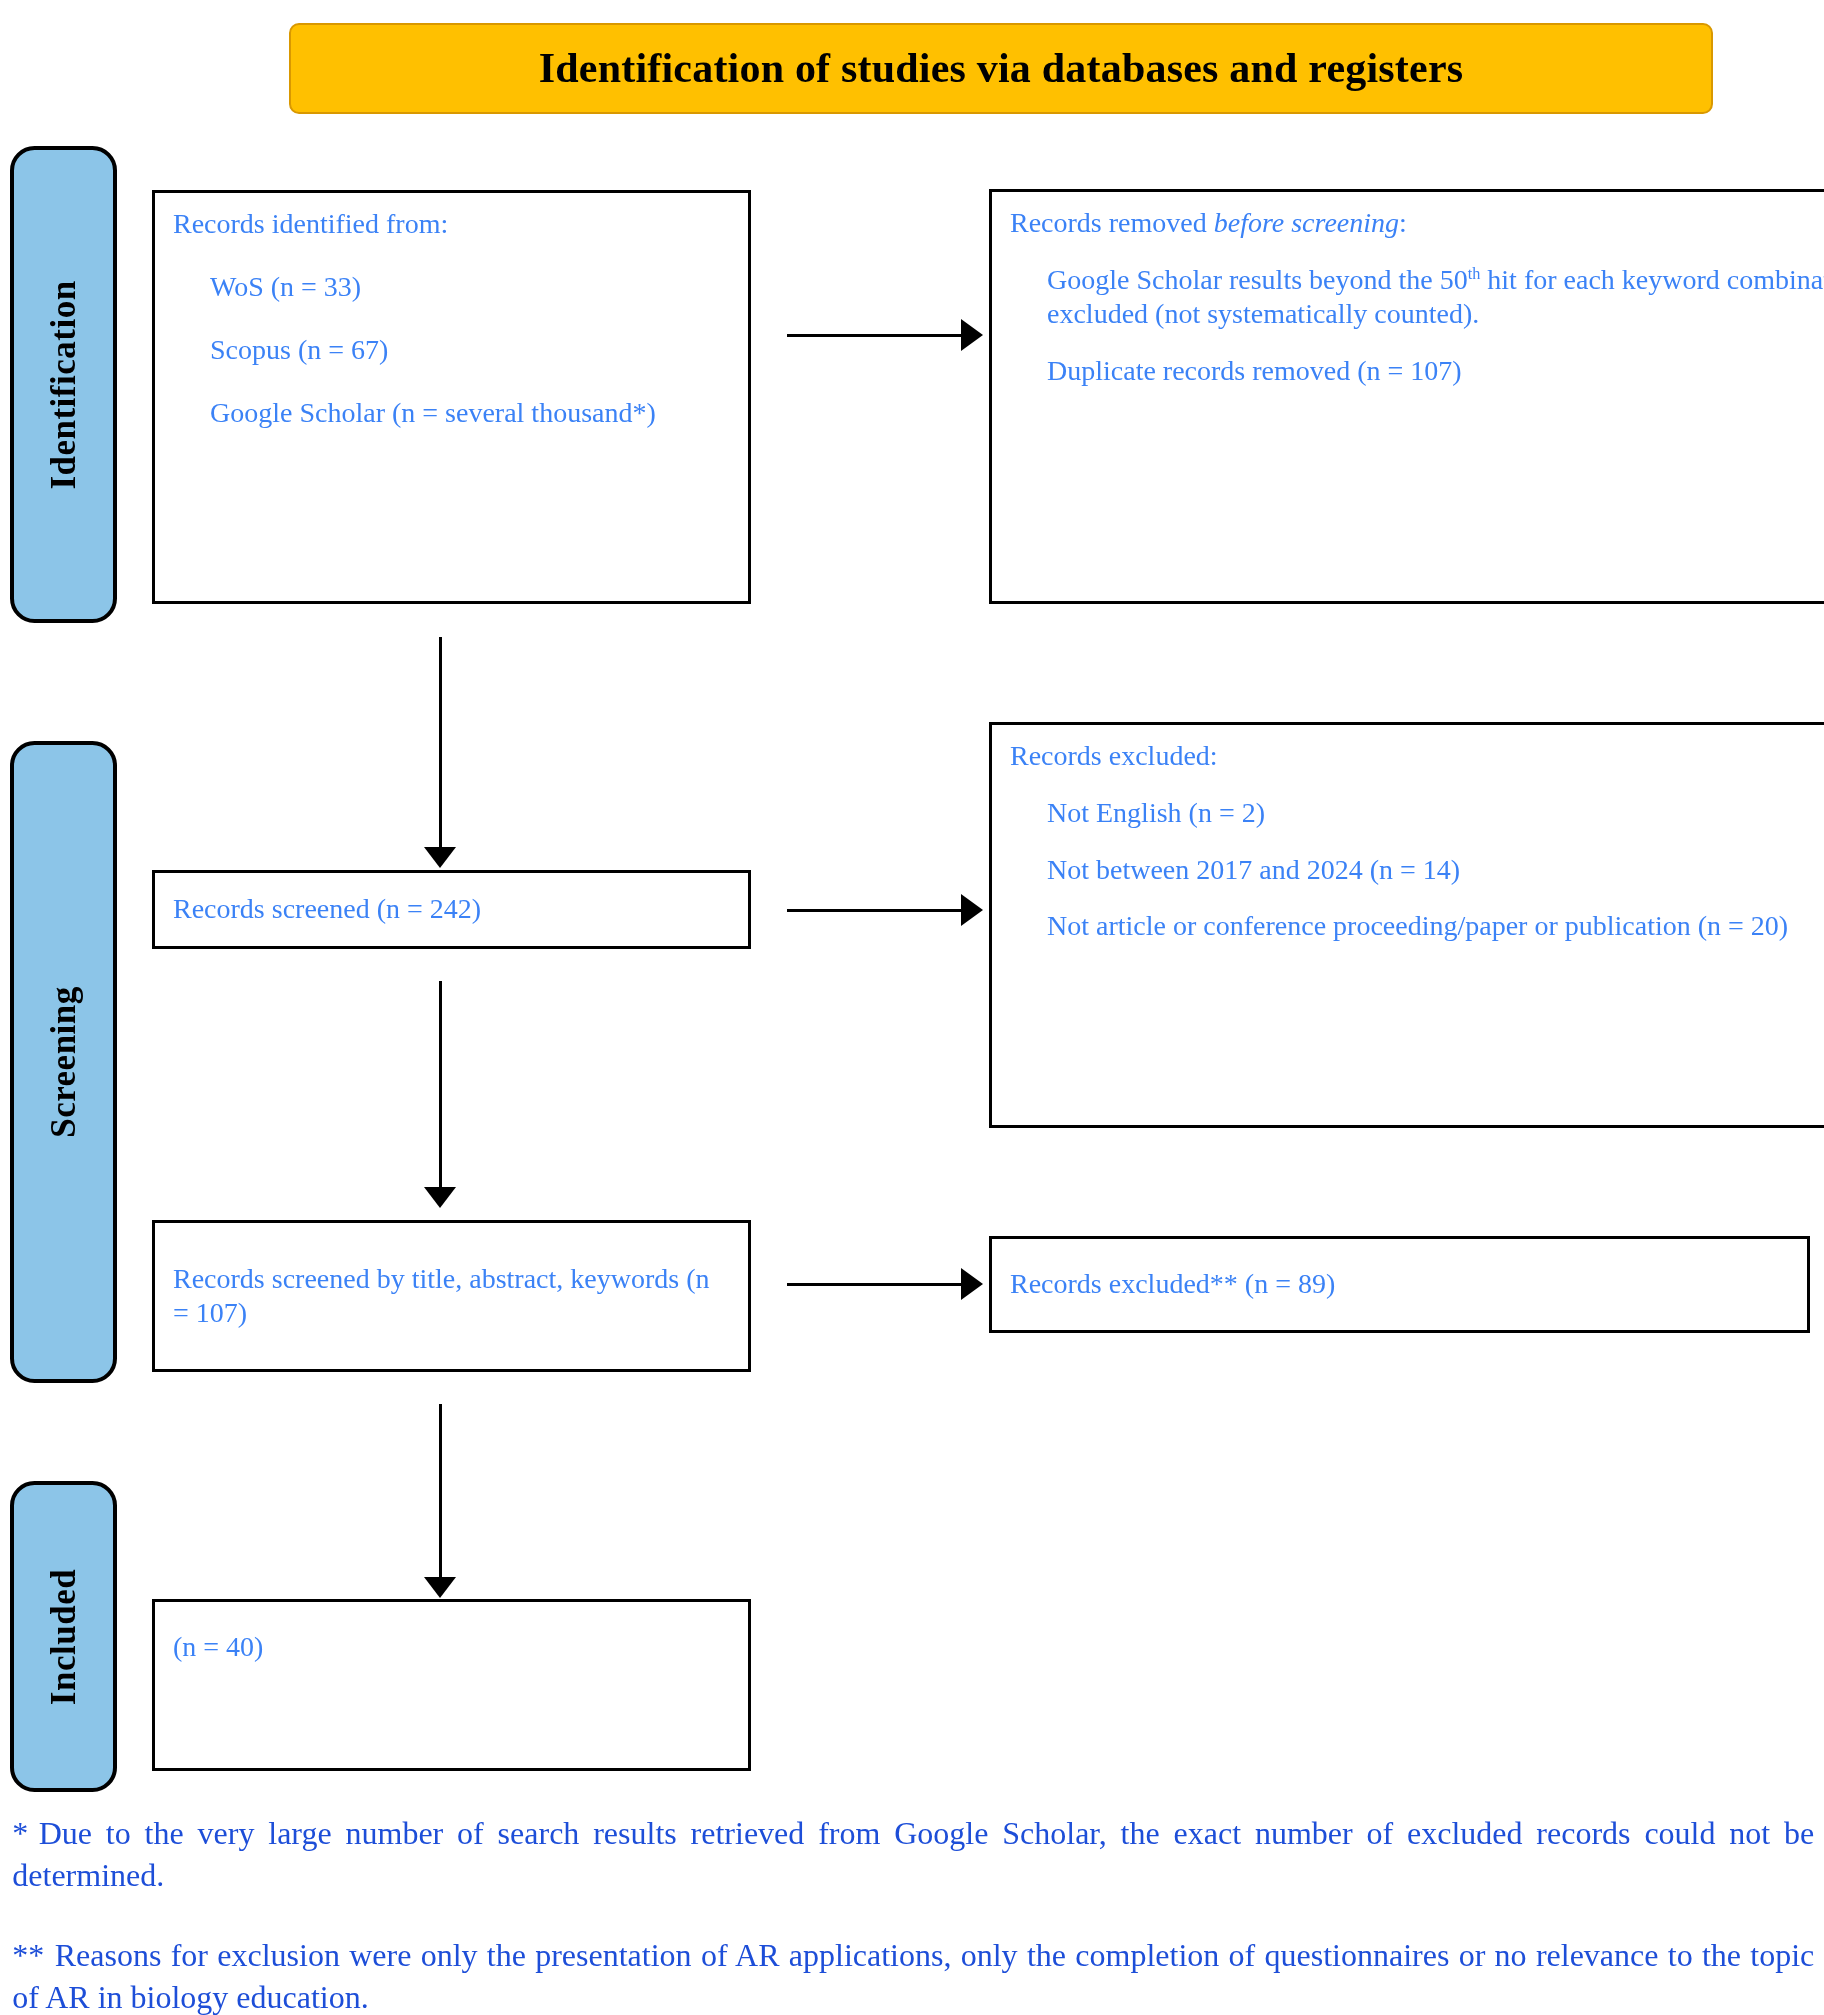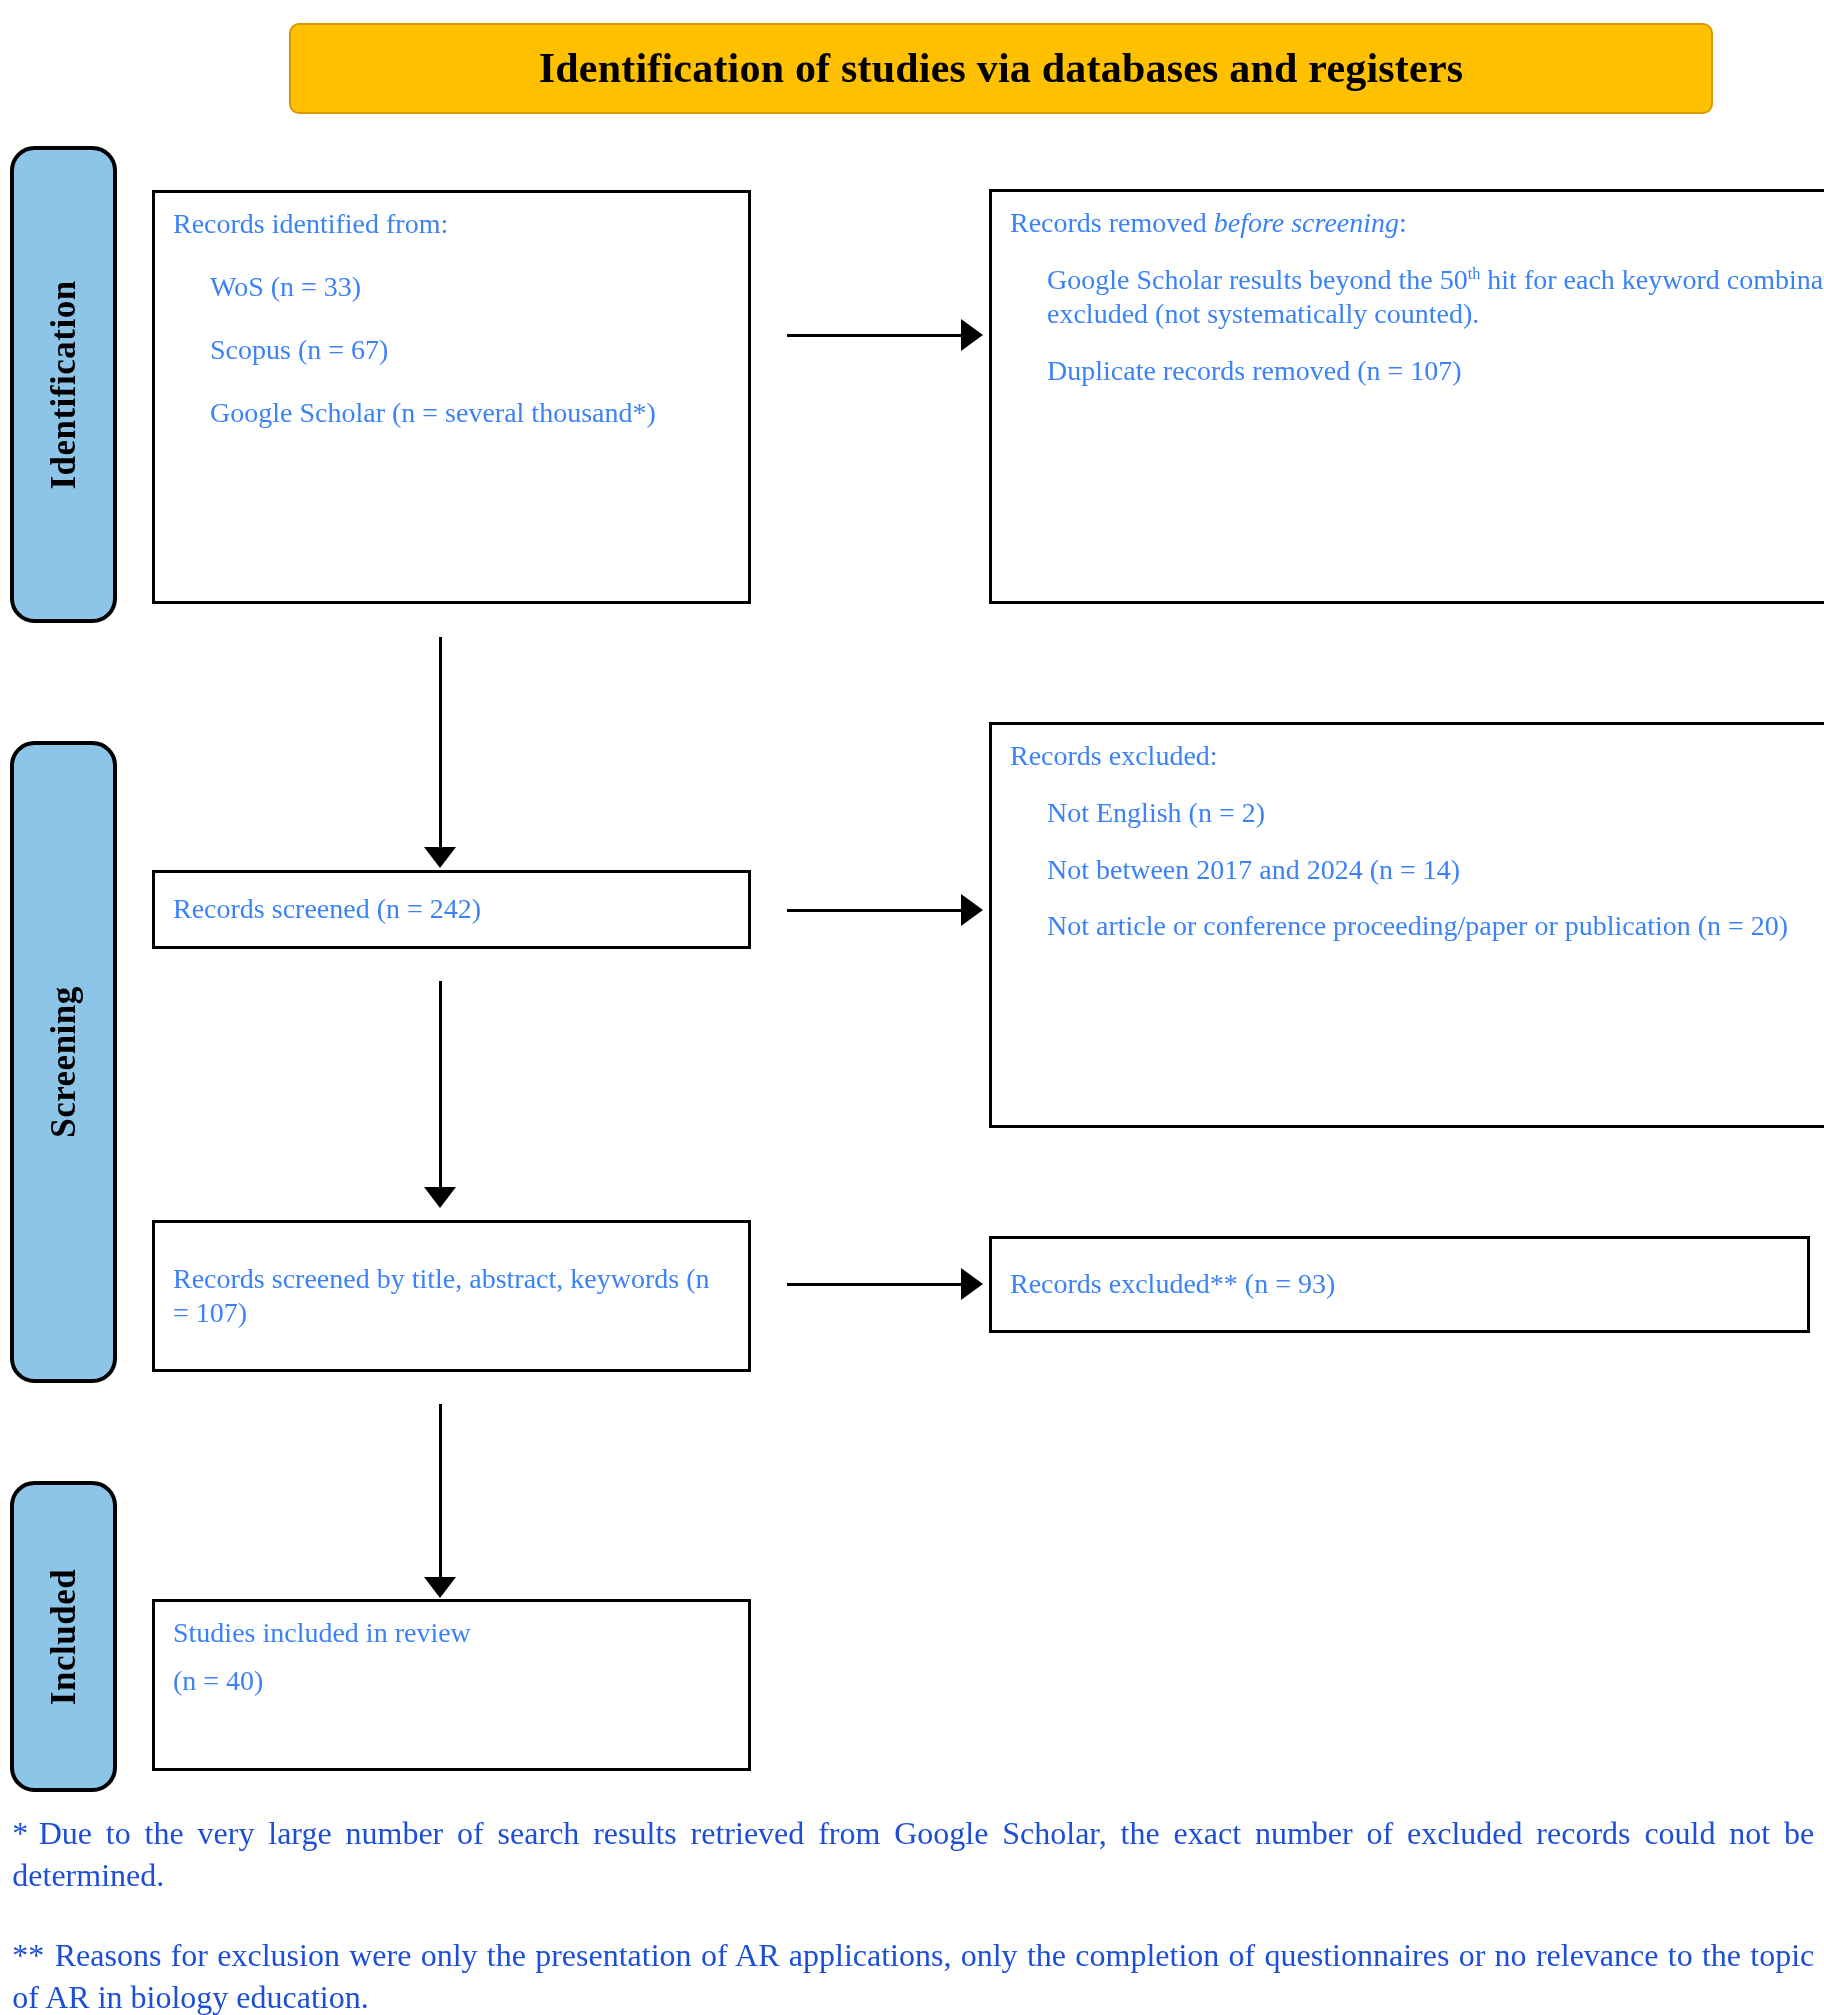--- a/index.html
+++ b/index.html
@@ -200,29 +200,28 @@
 
   <div class="arrow-h" style="left:787px; top:909px; width:175px;"></div>
 
   <div class="arrow-v" style="left:439px; top:981px; height:208px;"></div>
 
   <div class="box" style="left:152px; top:1220px; width:599px; height:152px; display:flex; align-items:center;">
     <p>Records screened by title, abstract, keywords (n = 107)</p>
   </div>
 
   <div class="box" style="left:989px; top:1236px; width:821px; height:97px; display:flex; align-items:center;">
-    <p>Records excluded** (n = 93)</p>
+    <p>Records excluded** (n = 89)</p>
   </div>
 
   <div class="arrow-h" style="left:787px; top:1283px; width:175px;"></div>
 
   <div class="arrow-v" style="left:439px; top:1404px; height:175px;"></div>
 
   <div class="box" style="left:152px; top:1599px; width:599px; height:172px;">
-    <p>Studies included in review</p>
     <div class="gap-sm"></div>
     <p>(n = 40)</p>
   </div>
 
   <div class="footnote" style="top:1812px;">
     <span class="marker">*</span><span>Due to the very large number of search results retrieved from Google Scholar, the exact number of excluded records could not be determined.</span>
   </div>
 
   <div class="footnote" style="top:1934px;">
     <span class="marker">**</span><span>Reasons for exclusion were only the presentation of AR applications, only the completion of questionnaires or no relevance to the topic of AR in biology education.</span>

